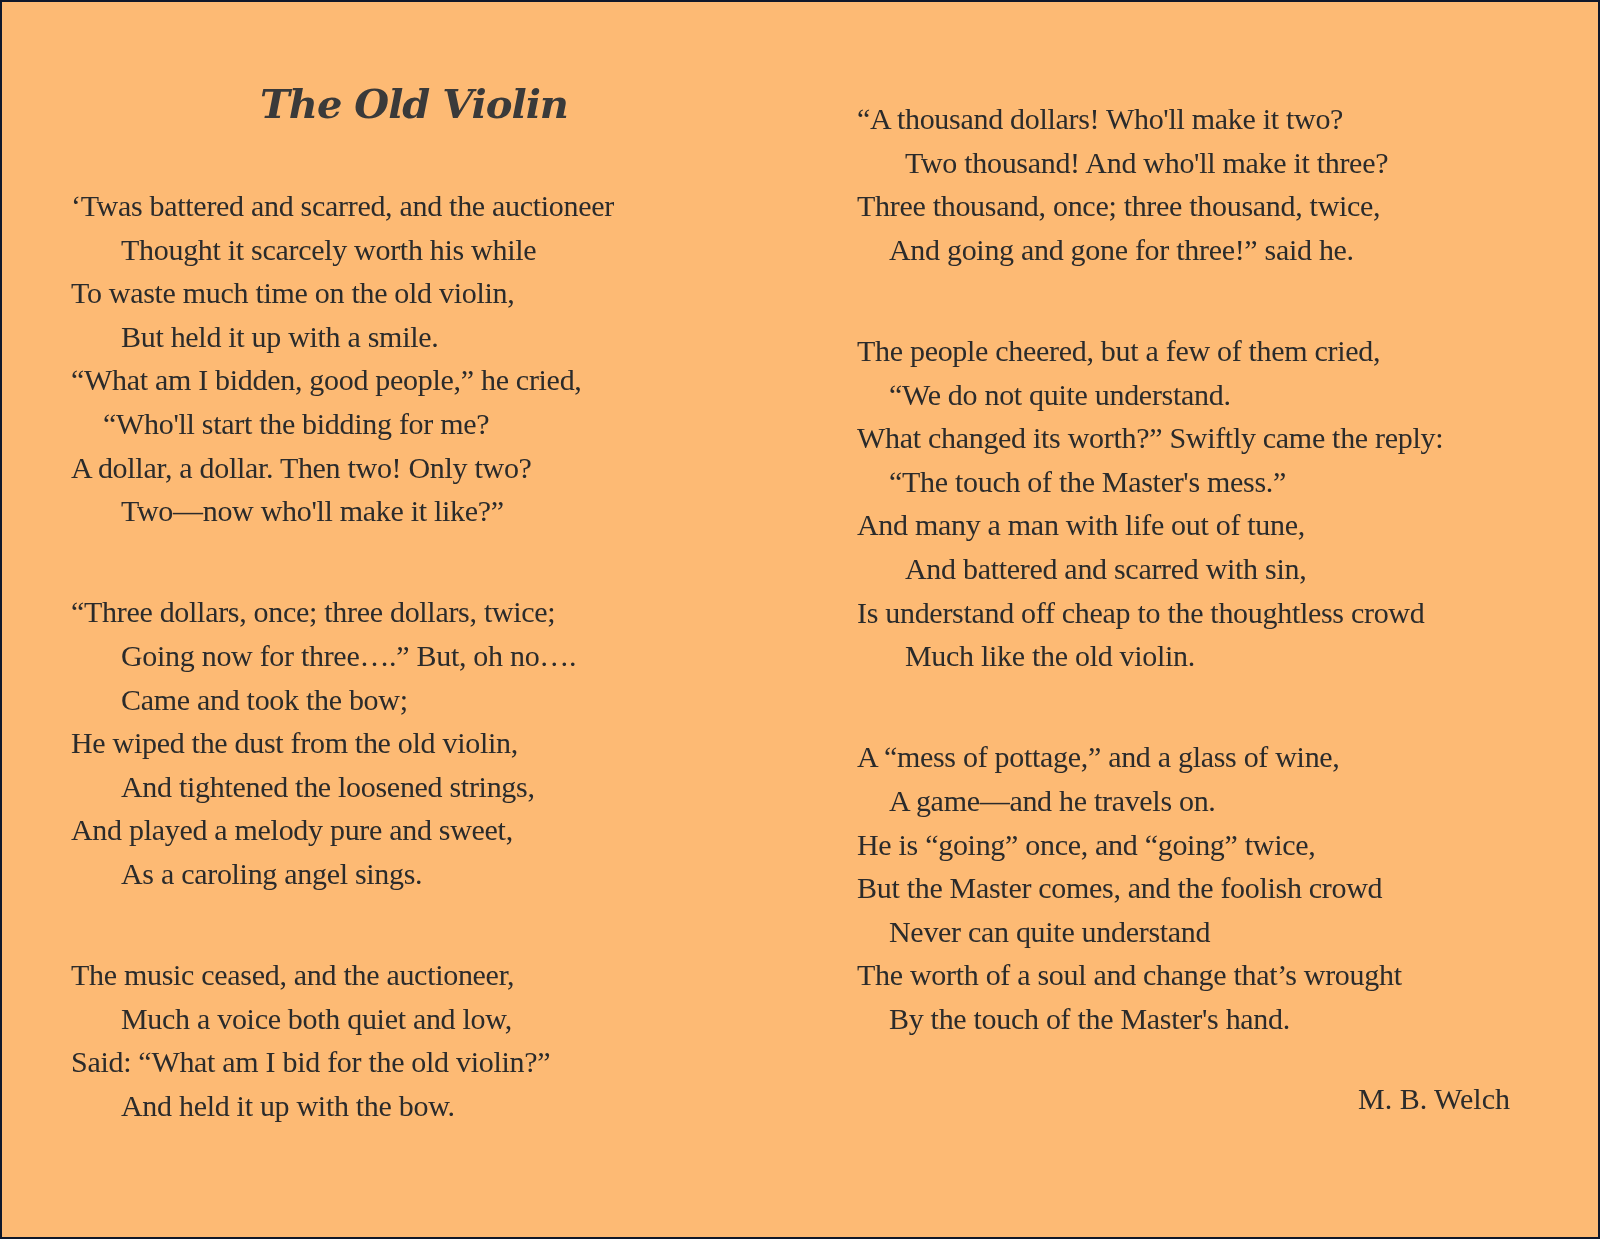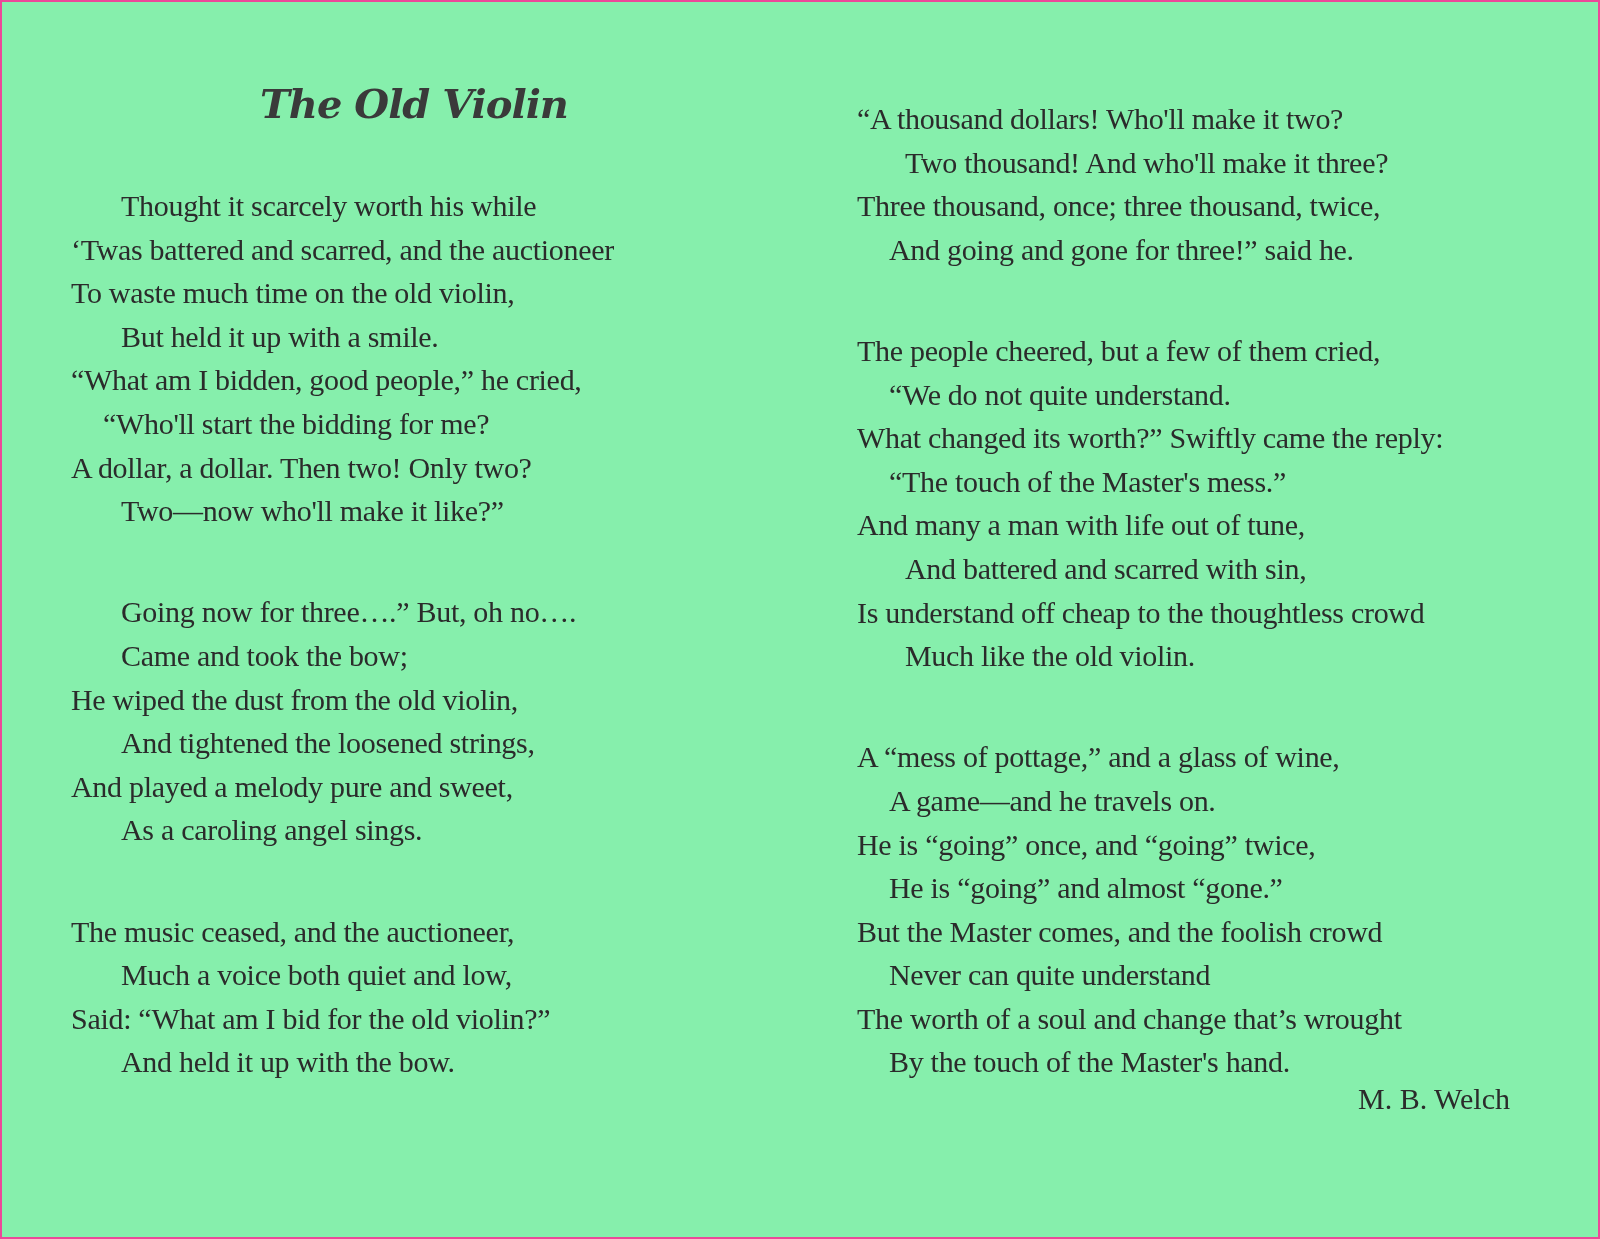--- a/index.html
+++ b/index.html
@@ -7,22 +7,22 @@
     width: 1600px; height: 1239px;
     background: #fefee8;
     font-family: "Liberation Serif", "DejaVu Serif", serif;
     color: #2b2b2b;
     position: relative;
     overflow: hidden;
   }
   .page {
     position: absolute; left: 0; top: 0;
     width: 1596px; height: 1235px;
-    border: 2px solid #ec4899;
-    background: #86efac;
+    border: 2px solid #0f172a;
+    background: #fdba74;
   }
   .title {
     position: absolute;
     left: 62px; width: 700px;
     top: 78px;
     text-align: center;
     font-family: "DejaVu Serif", serif;
     font-style: italic;
     font-weight: bold;
     font-size: 40px;
@@ -53,31 +53,32 @@
   }
 </style>
 </head>
 <body>
 
 <div class="page">
   <div class="title">The Old Violin</div>
 
   <div class="col col-left" id="col-left">
       <div class="stanza">
+        <div class="line">‘Twas battered and scarred, and the auctioneer</div>
         <div class="line ind1">Thought it scarcely worth his while</div>
-        <div class="line">‘Twas battered and scarred, and the auctioneer</div>
         <div class="line">To waste much time on the old violin,</div>
         <div class="line ind1">But held it up with a smile.</div>
         <div class="line">“What am I bidden, good people,” he cried,</div>
         <div class="line ind2">“Who'll start the bidding for me?</div>
         <div class="line">A dollar, a dollar. Then two! Only two?</div>
         <div class="line ind1">Two—now who'll make it like?”</div>
       </div>
       <div class="gap"></div>
       <div class="stanza">
+        <div class="line">“Three dollars, once; three dollars, twice;</div>
         <div class="line ind1">Going now for three….” But, oh no….</div>
         <div class="line ind1">Came and took the bow;</div>
         <div class="line">He wiped the dust from the old violin,</div>
         <div class="line ind1">And tightened the loosened strings,</div>
         <div class="line">And played a melody pure and sweet,</div>
         <div class="line ind1">As a caroling angel sings.</div>
       </div>
       <div class="gap"></div>
       <div class="stanza">
         <div class="line">The music ceased, and the auctioneer,</div>
@@ -102,21 +103,20 @@
         <div class="line">And many a man with life out of tune,</div>
         <div class="line ind3">And battered and scarred with sin,</div>
         <div class="line">Is understand off cheap to the thoughtless crowd</div>
         <div class="line ind3">Much like the old violin.</div>
       </div>
       <div class="gap"></div>
       <div class="stanza">
         <div class="line">A “mess of pottage,” and a glass of wine,</div>
         <div class="line ind2">A game—and he travels on.</div>
         <div class="line">He is “going” once, and “going” twice,</div>
-        <div class="line ind2">He is “going” and almost “gone.”</div>
         <div class="line">But the Master comes, and the foolish crowd</div>
         <div class="line ind2">Never can quite understand</div>
         <div class="line">The worth of a soul and change that’s wrought</div>
         <div class="line ind2">By the touch of the Master's hand.</div>
       </div>
     </div>
 
   <div class="author">M. B. Welch</div>
 </div>
 

